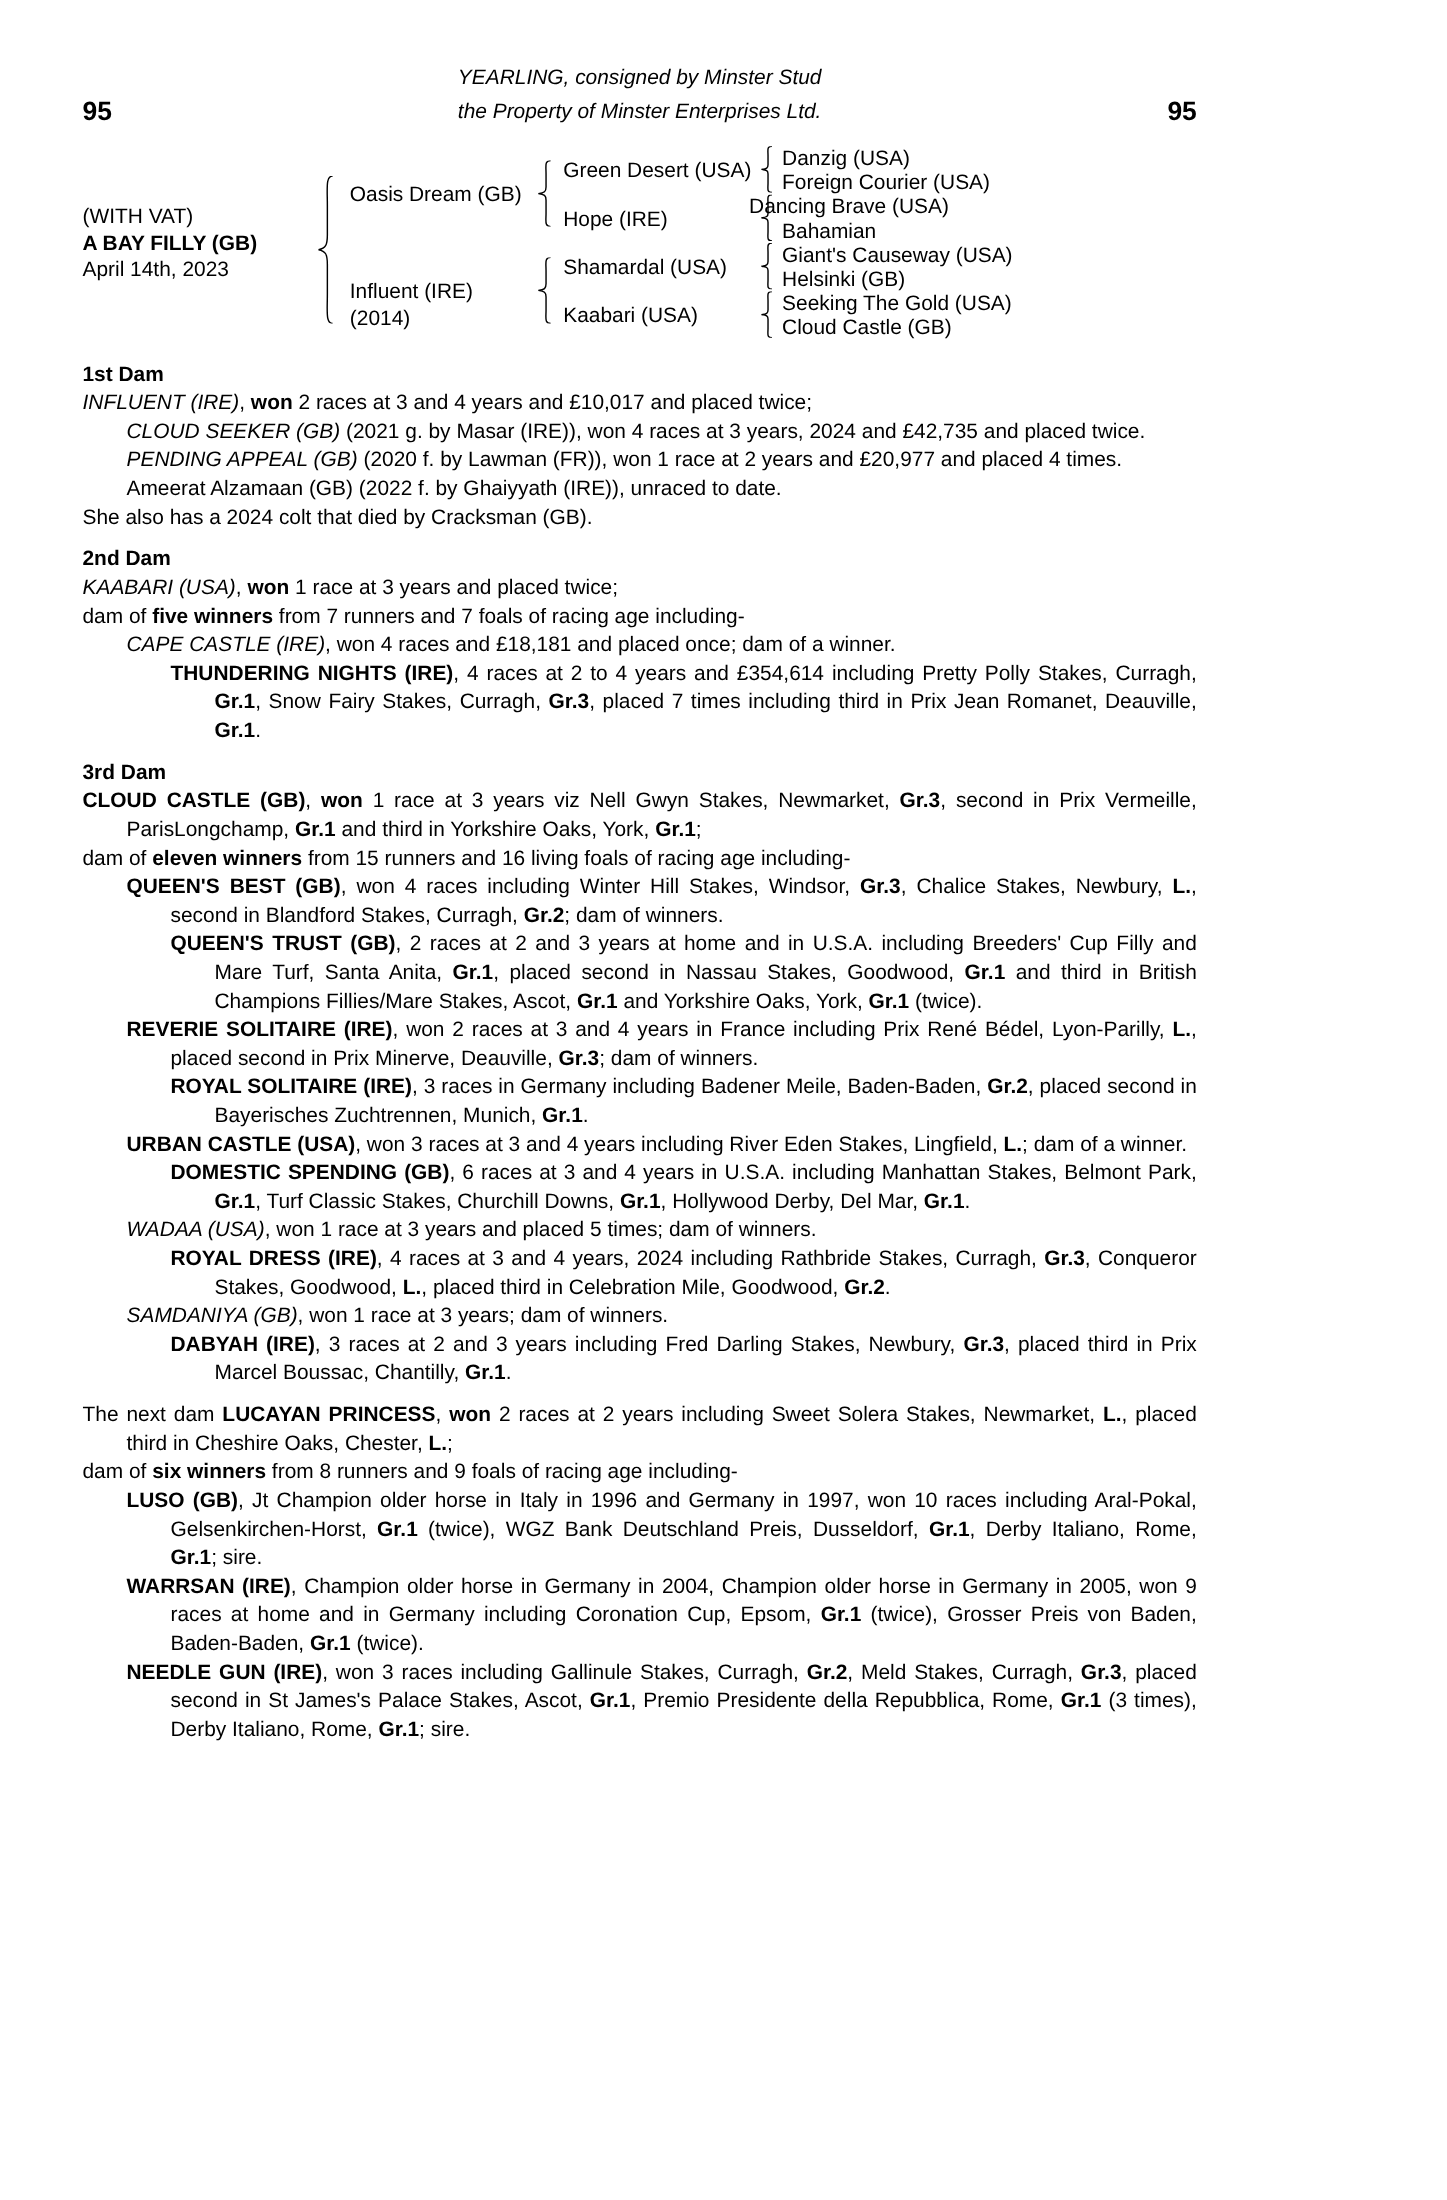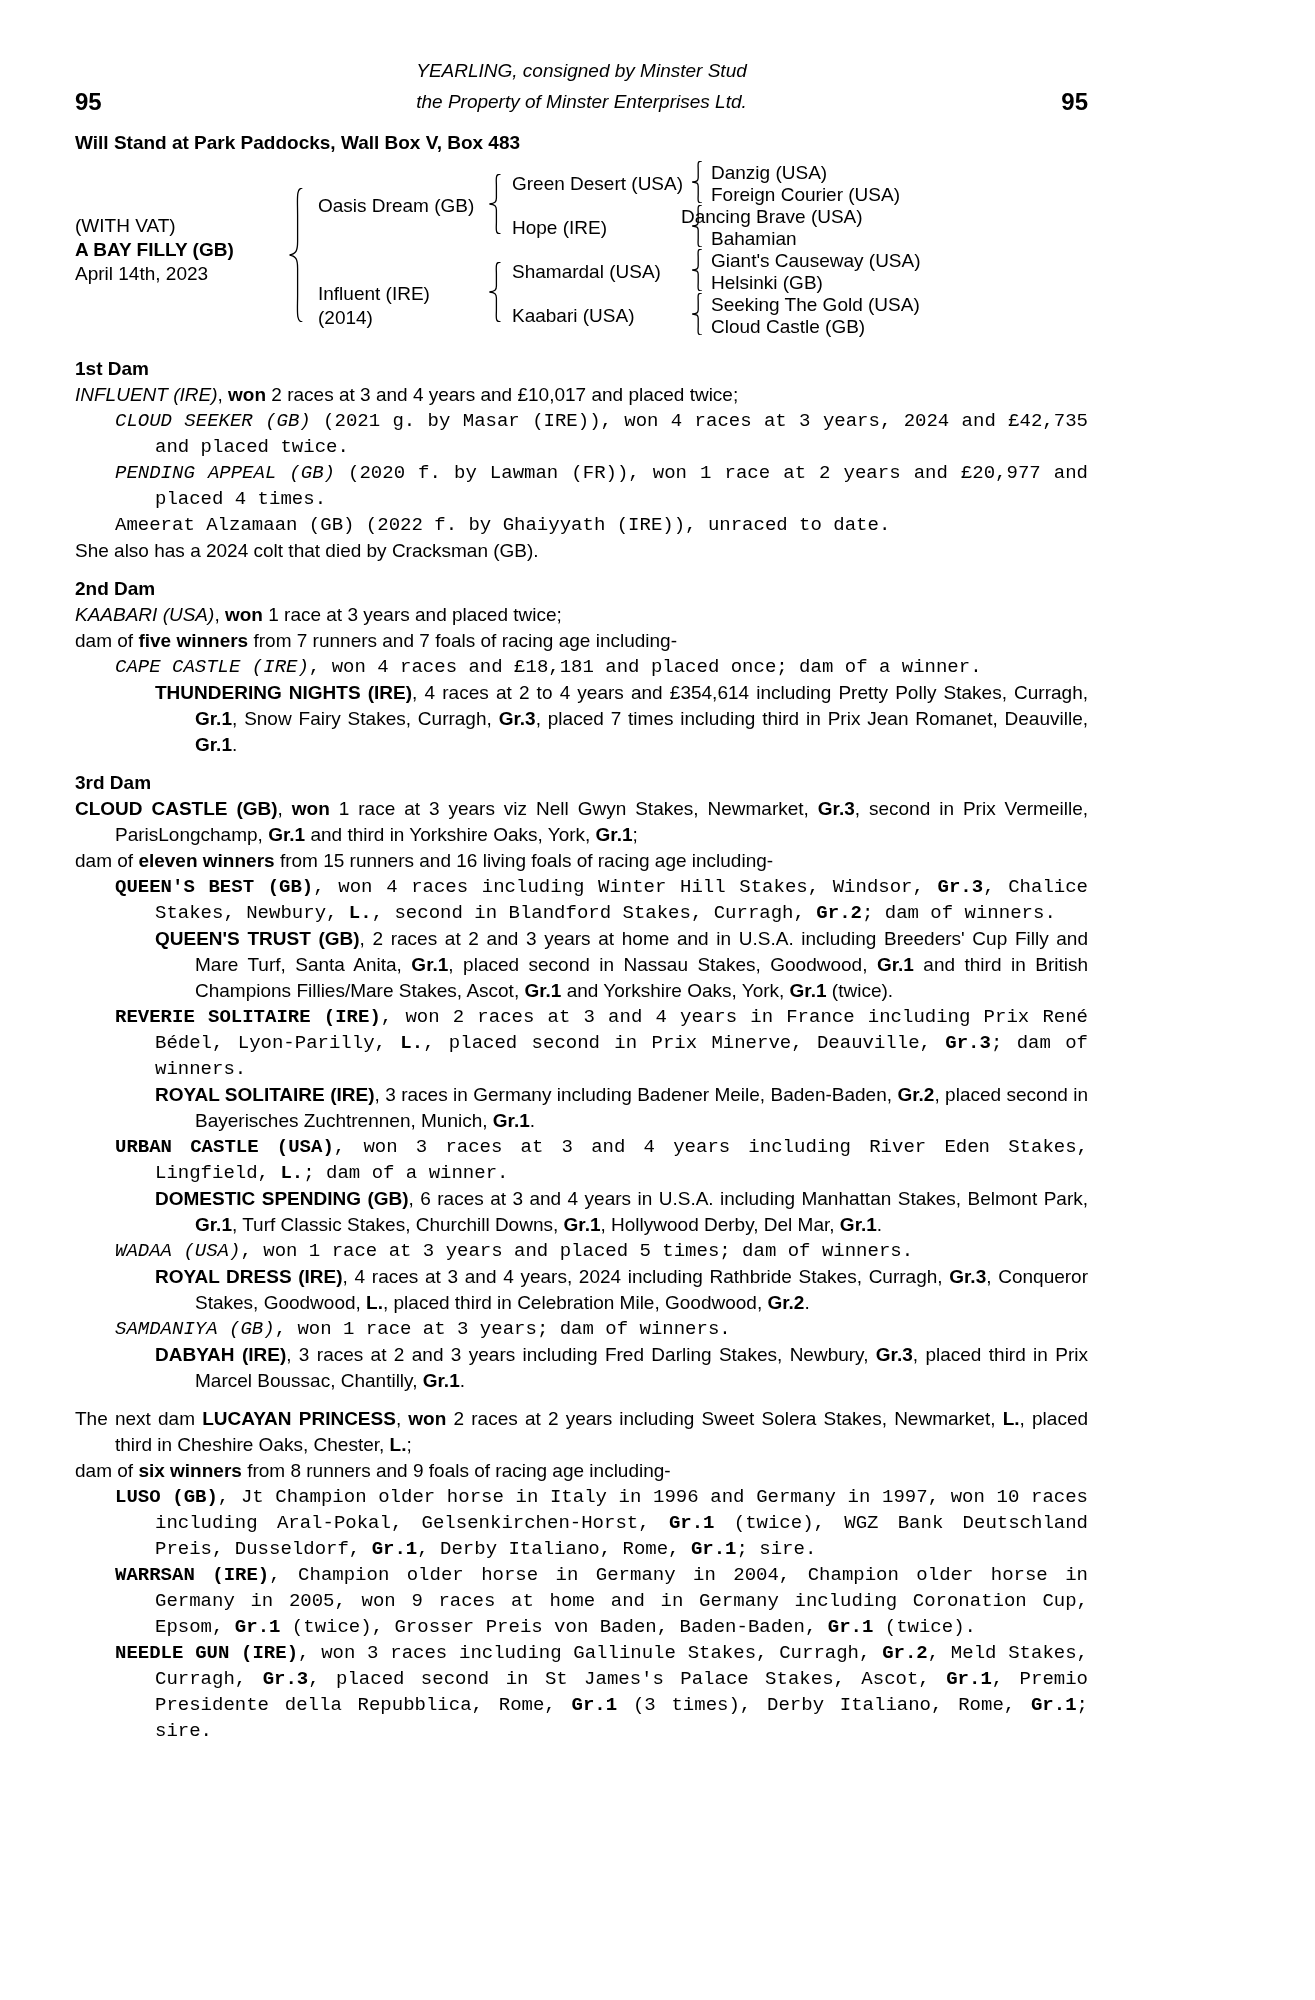--- a/index.html
+++ b/index.html
@@ -34,37 +34,36 @@
   .nomrow { display: flex; gap: 56px; padding-left: 100px; font-weight: bold; margin-top: 8px; }
 
   .sections { margin-top: 12px; }
   .section + .section { margin-top: 12px; }
   .sec-heading { font-weight: bold; }
   p.para { margin: 0; text-align: justify; }
   p.para.lvl0 { padding-left: 0; }
   p.para.lvl1 { padding-left: 40px; }
   p.para.lvl2 { padding-left: 80px; }
   p.para.hang.lvl0 { padding-left: 40px; text-indent: -40px; }
-  p.para.hang.lvl1 { padding-left: 80px; text-indent: -40px; font-family: Liberation Mono, monospace; }
+  p.para.hang.lvl1 { padding-left: 80px; text-indent: -40px; }
   p.para.hang.lvl2 { padding-left: 120px; text-indent: -40px; }
   .st-b { font-weight: bold; }
   .st-i { font-style: italic; }
 </style>
 </head>
 <body>
 
 <div class="page">
 
   <div class="center-ital">YEARLING, consigned by Minster Stud</div>
   <div class="lotrow">
     <div class="lotnum left">95</div>
     <div class="prop center-ital">the Property of Minster Enterprises Ltd.</div>
     <div class="lotnum right">95</div>
   </div>
-  <div class="standline">Will Stand at Park Paddocks, Wall Box V, Box 483</div>
 
   <div class="pedigree">
     <div class="ped-item" style="left:0;top:55px">(WITH VAT)</div>
     <div class="ped-item bold" style="left:0;top:79px">A BAY FILLY (GB)</div>
     <div class="ped-item" style="left:0;top:103px">April 14th, 2023</div>
 
     <div class="brace" style="left:213px;top:28px;width:16px;height:134px">
       <svg viewBox="0 0 10 100" preserveAspectRatio="none" aria-hidden="true">
           <path d="M9,0 C5,0 6,8 6,20 L6,40 C6,47 5,49 1,50 C5,51 6,53 6,60 L6,80 C6,92 5,100 9,100" fill="none" stroke="#000" stroke-width="1.3" vector-effect="non-scaling-stroke"></path>
         </svg>

